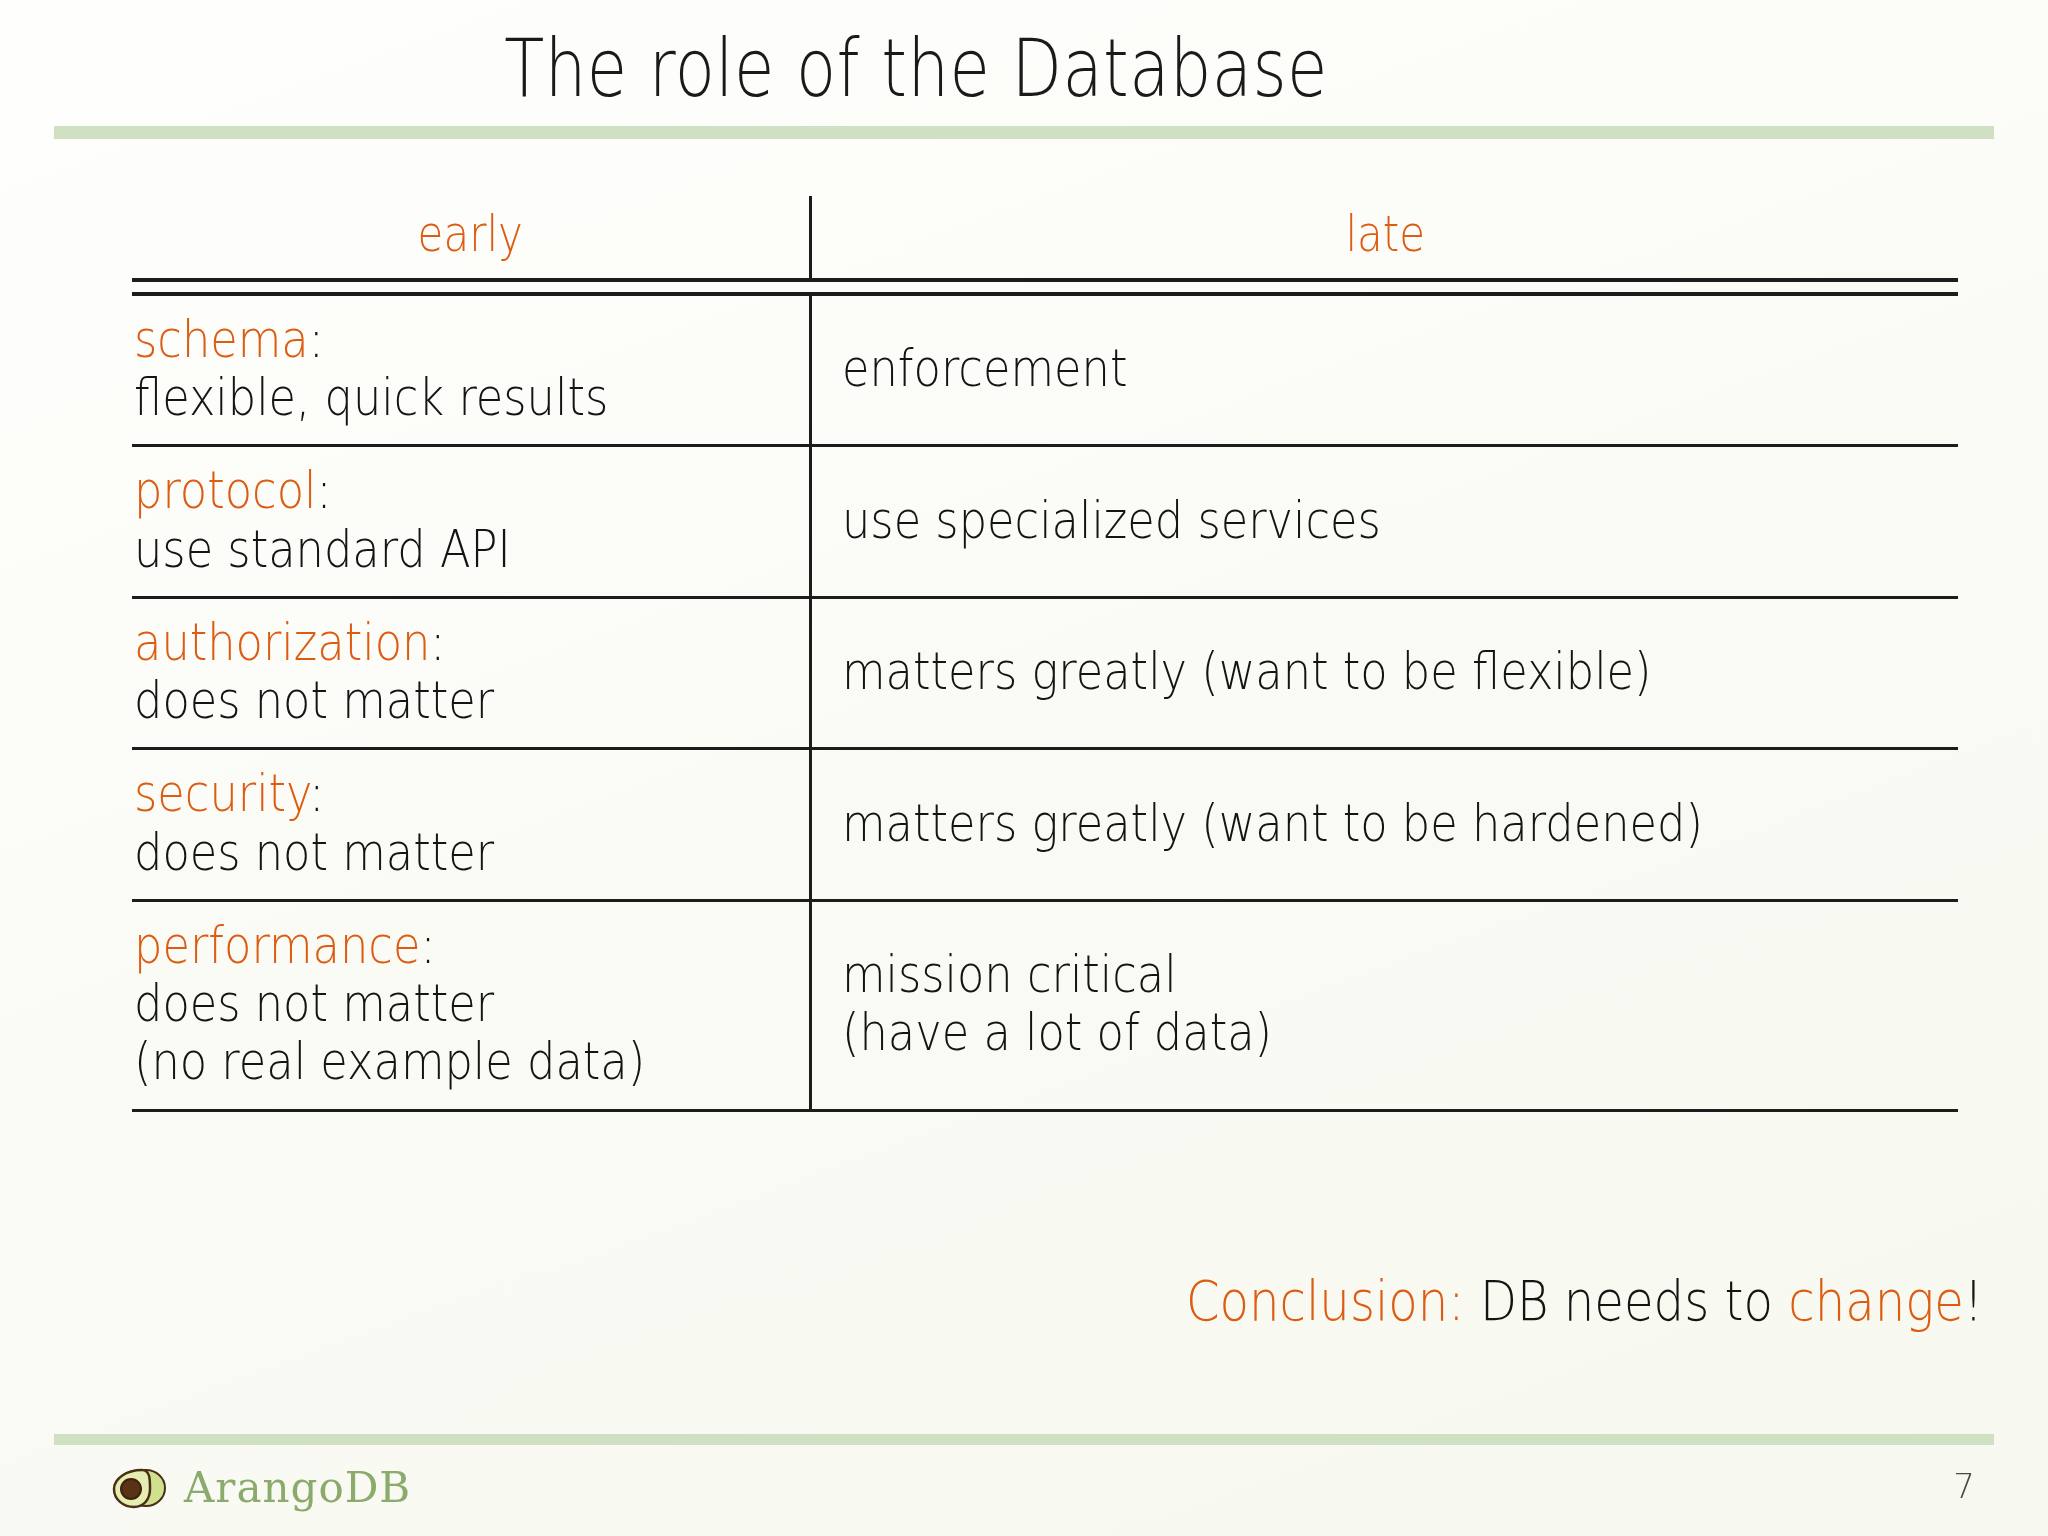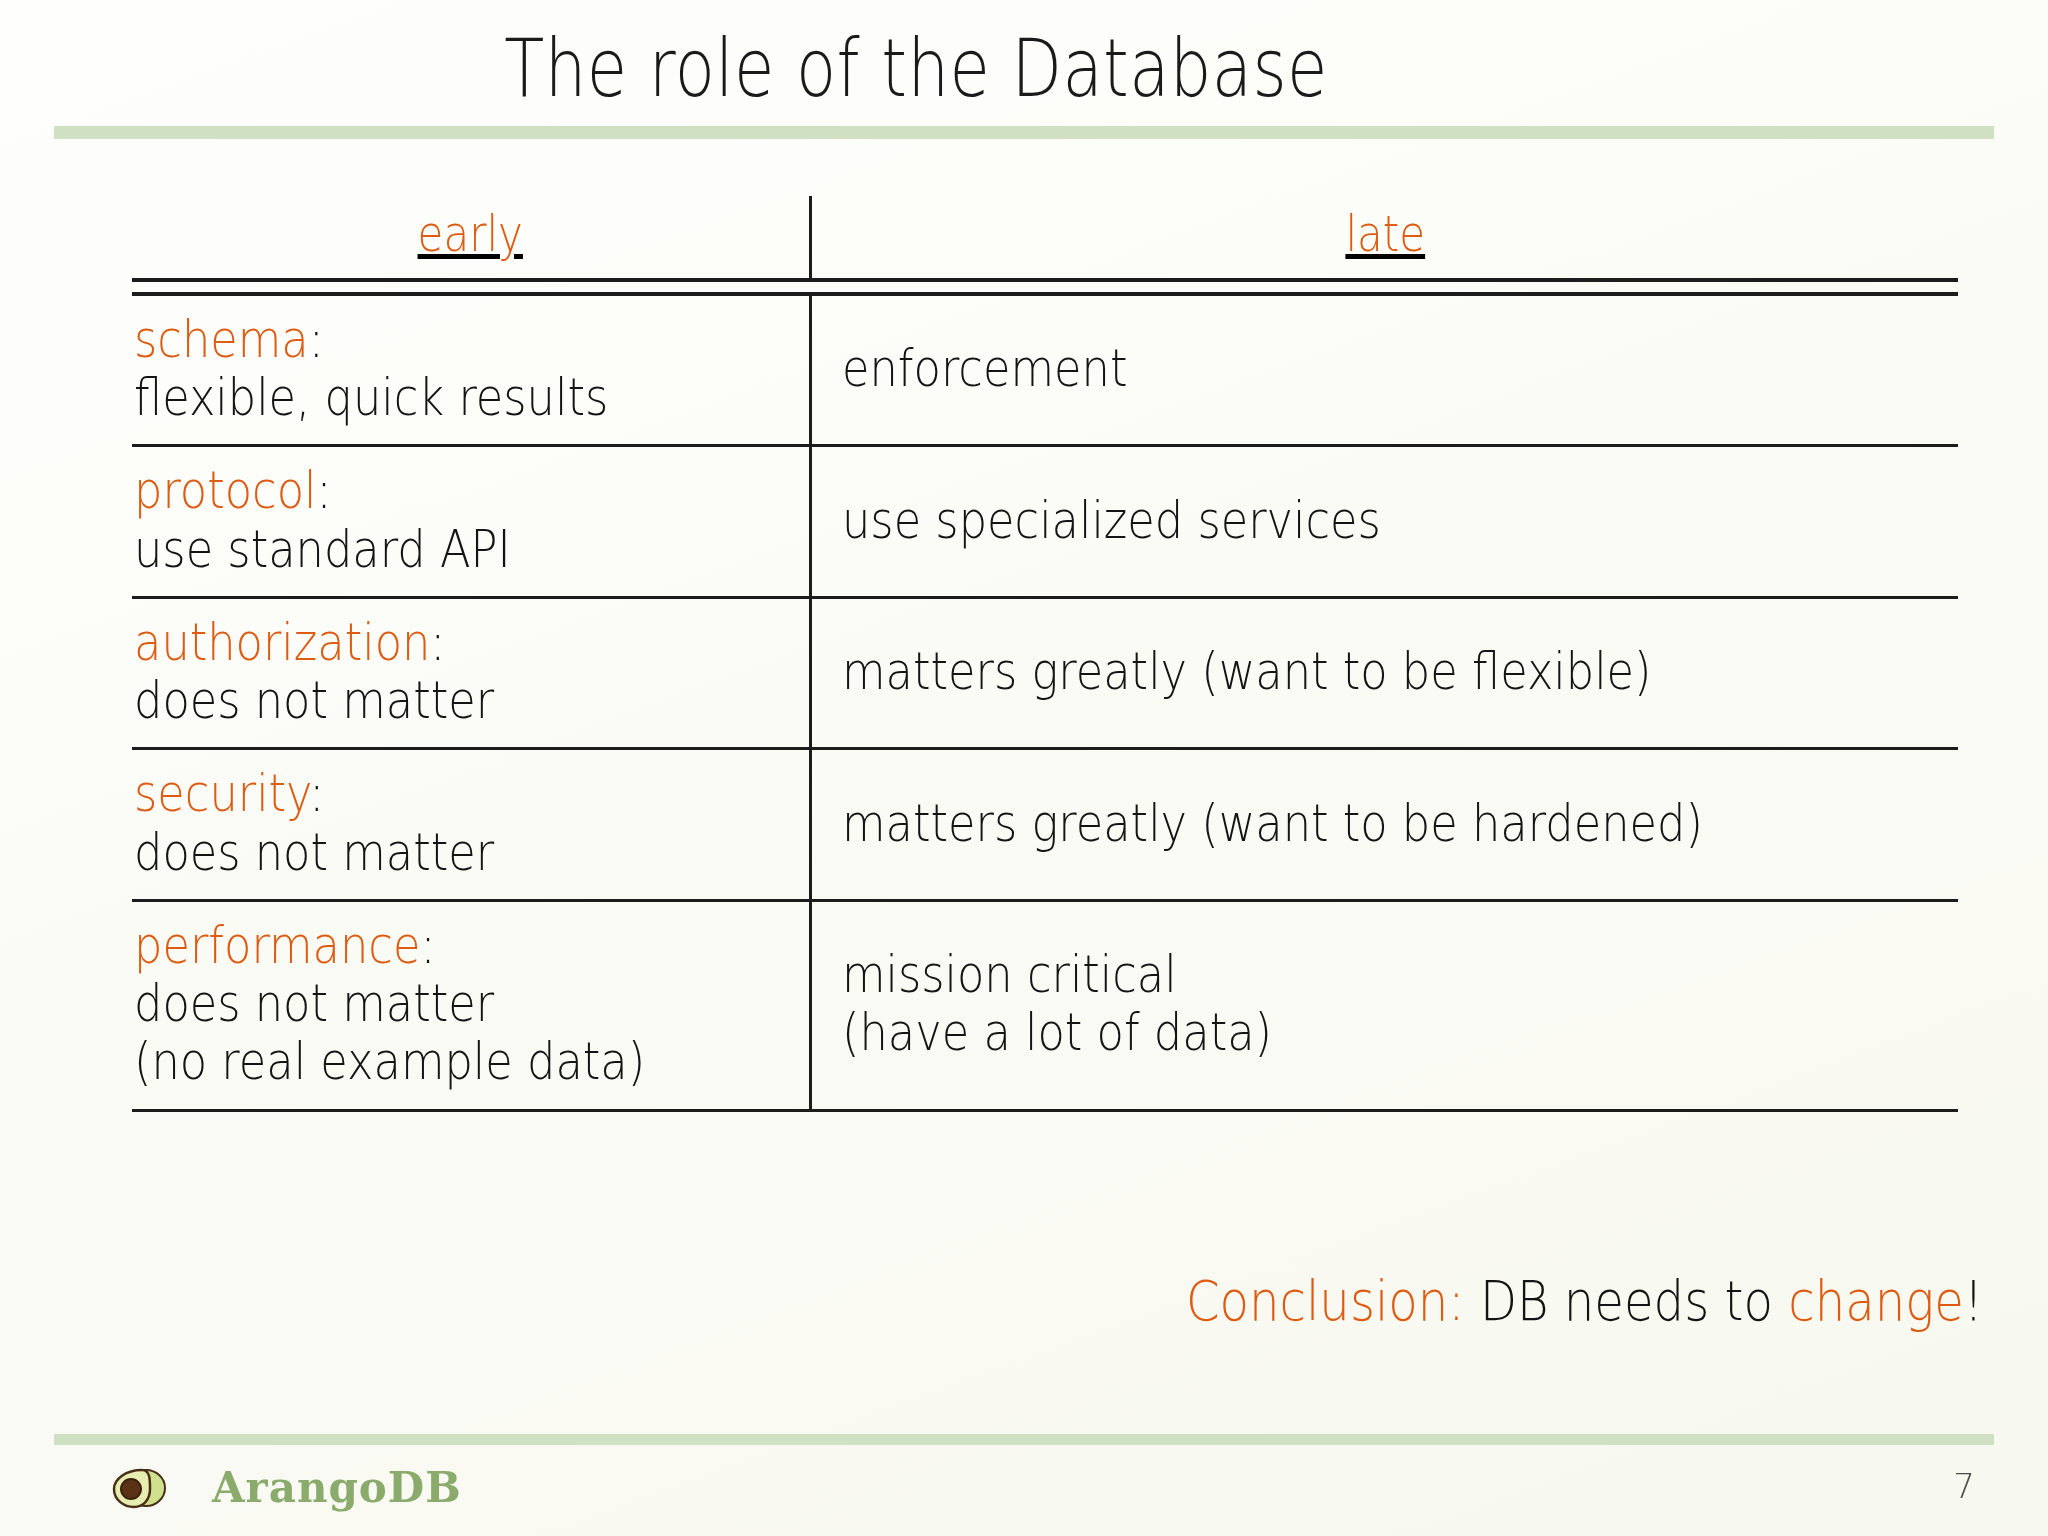--- a/index.html
+++ b/index.html
@@ -74,21 +74,20 @@
   .matrix th, .matrix td {
     padding: 0;
     vertical-align: middle;
     text-align: left;
   }
 
   
   .hdr th {
     height: 76px;
     padding-bottom: 6px;
-    text-decoration: underline;
   }
   .hdr .hdr-cell {
     font-family: "DejaVu Sans", sans-serif;
     font-weight: 300;
     font-size: 50px;
     color: #dd5c12;
     text-align: center;
     transform: scaleX(0.84);
   }
   .hdr th.col-late {
@@ -179,26 +178,25 @@
   }
 
   .logo-avocado {
     width: 58px;
     height: 44px;
     flex: 0 0 auto;
   }
 
   .logo-text {
     font-family: "DejaVu Serif", serif;
-    font-weight: bold;
+    font-weight: normal;
     font-size: 42px;
     letter-spacing: 1px;
     color: #8aab6b;
     line-height: 1;
-    margin-left: 28px;
   }
 
   .page-number {
     position: absolute;
     right: 54px;
     top: 1466px;
     width: 60px;
     text-align: center;
     font-family: "DejaVu Sans", sans-serif;
     font-weight: 300;

